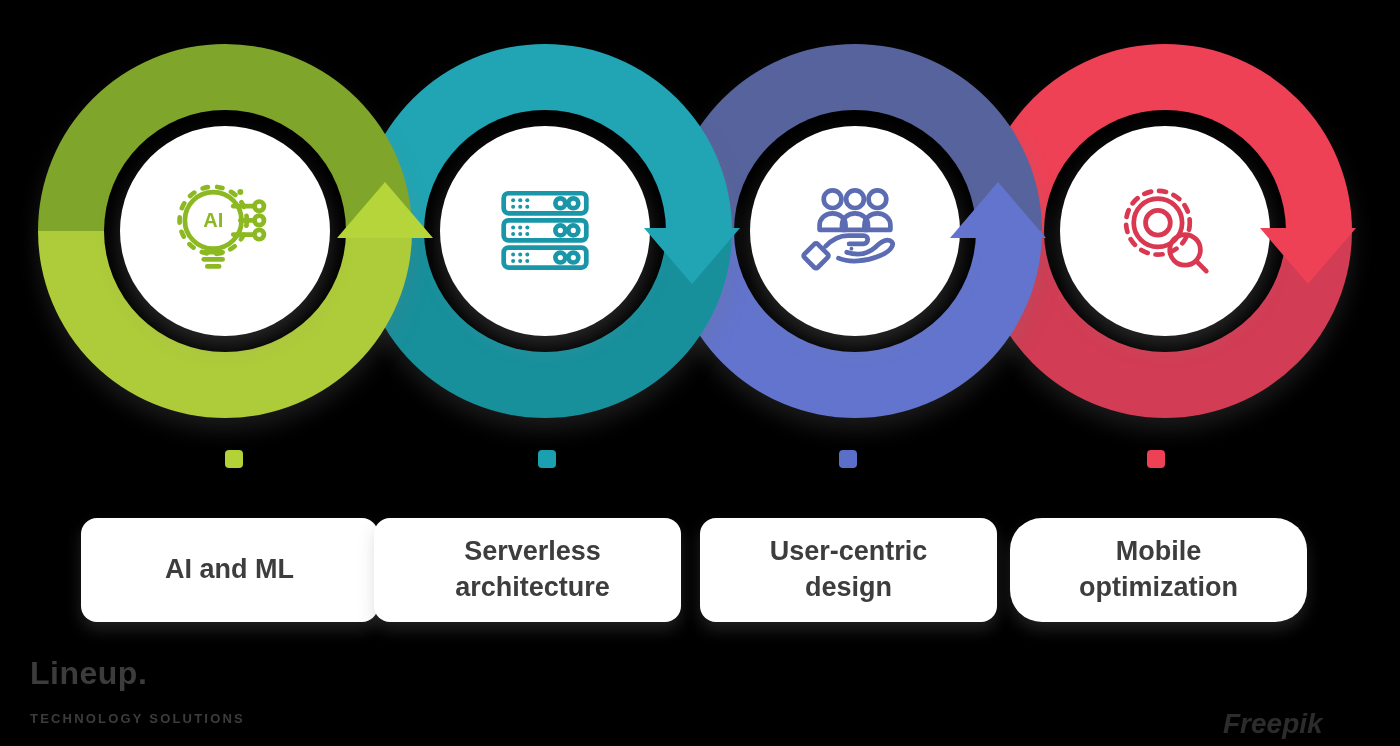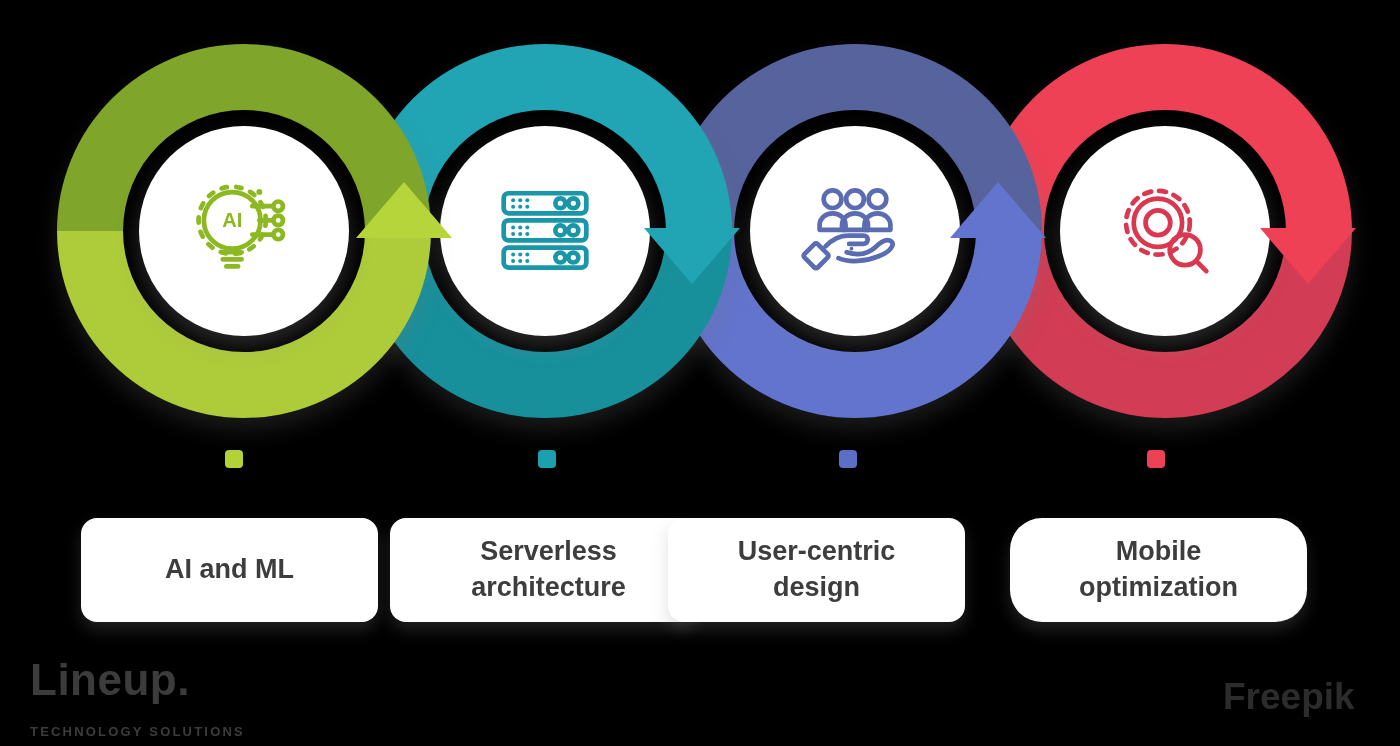--- a/index.html
+++ b/index.html
@@ -2,21 +2,21 @@
 <html><head>
 <meta charset="utf-8">
 <style>
   html,body{margin:0;padding:0;background:#000;}
   .stage{
     position:relative;width:1400px;height:746px;background:#000;overflow:hidden;
     font-family:"Liberation Sans", sans-serif;
   }
   
   .unit{position:absolute;top:44px;width:374px;height:374px;}
-  .u1{left:57px;z-index:4;}
+  .u1{left:38px;z-index:4;}
   .u2{left:358px;z-index:3;}
   .u3{left:668px;z-index:2;}
   .u4{left:978px;z-index:1;}
   .ring{position:absolute;inset:0;border-radius:50%;
         box-shadow:0 12px 22px rgba(120,120,120,.22);}
   .u1 .ring{background:conic-gradient(from 270deg,#7fa62b 0deg 180deg,#aecb3a 180deg 360deg);}
   .u2 .ring{background:conic-gradient(from 270deg,#21a5b4 0deg 180deg,#17909c 180deg 360deg);}
   .u3 .ring{background:conic-gradient(from 270deg,#56639d 0deg 180deg,#6274cd 180deg 360deg);}
   .u4 .ring{background:conic-gradient(from 270deg,#ee4156 0deg 180deg,#d23c54 180deg 360deg);}
   .hole{position:absolute;left:66px;top:66px;width:242px;height:242px;border-radius:50%;background:#000;}
@@ -41,27 +41,27 @@
   
   .dot{position:absolute;top:450px;width:18px;height:18px;border-radius:4px;}
   .d1{left:225px;background:#b2d237;}
   .d2{left:538px;background:#1ba0af;}
   .d3{left:839px;background:#5b6fc9;}
   .d4{left:1147px;background:#ee4156;}
   
   .card{position:absolute;top:518px;width:297px;height:104px;background:#fff;border-radius:16px;
         display:flex;align-items:center;justify-content:center;text-align:center;
         box-shadow:0 8px 16px rgba(130,130,130,.25);}
-  .c1{left:81px;}  .c2{left:390px;padding-left:10px;}  .c3{left:668px;}  .c4{left:1010px;border-radius:32px;}
+  .c1{left:81px;}  .c2{left:374px;padding-left:10px;}  .c3{left:700px;}  .c4{left:1010px;border-radius:32px;}
   .step-label{font-size:27px;line-height:1.32;font-weight:600;color:#3d3d3d;white-space:pre-line;}
   
   .logo{position:absolute;left:30px;top:656px;color:#3c3c3c;}
-  .logo-word{font-size:44px;font-weight:700;letter-spacing:.5px;line-height:1.1;}
+  .logo-word{font-size:32px;font-weight:700;letter-spacing:.5px;line-height:1.1;}
   .logo-tag{font-size:13px;font-weight:700;letter-spacing:2.2px;margin-top:20px;}
-  .credit{position:absolute;left:1223px;top:676px;color:#2c2c2c;font-size:37px;font-weight:700;}
+  .credit{position:absolute;left:1223px;top:708px;color:#2c2c2c;font-size:28px;font-weight:700;font-style:italic;}
 </style>
 </head>
 <body>
 
 <div class="stage">
 
   <div class="unit u1">
     <div class="ring"></div>
     <div class="hole"></div>
     <div class="disc">

